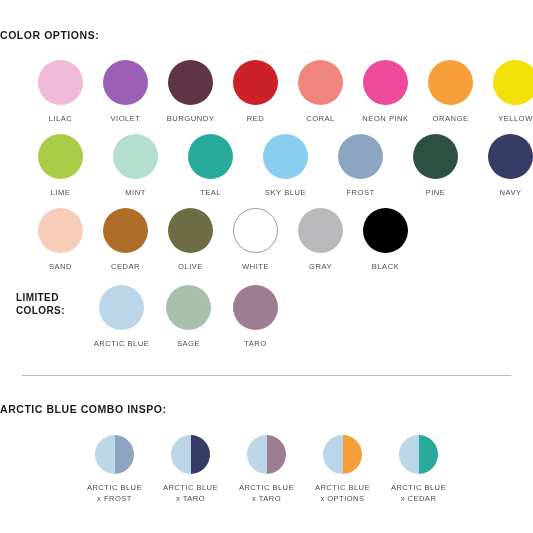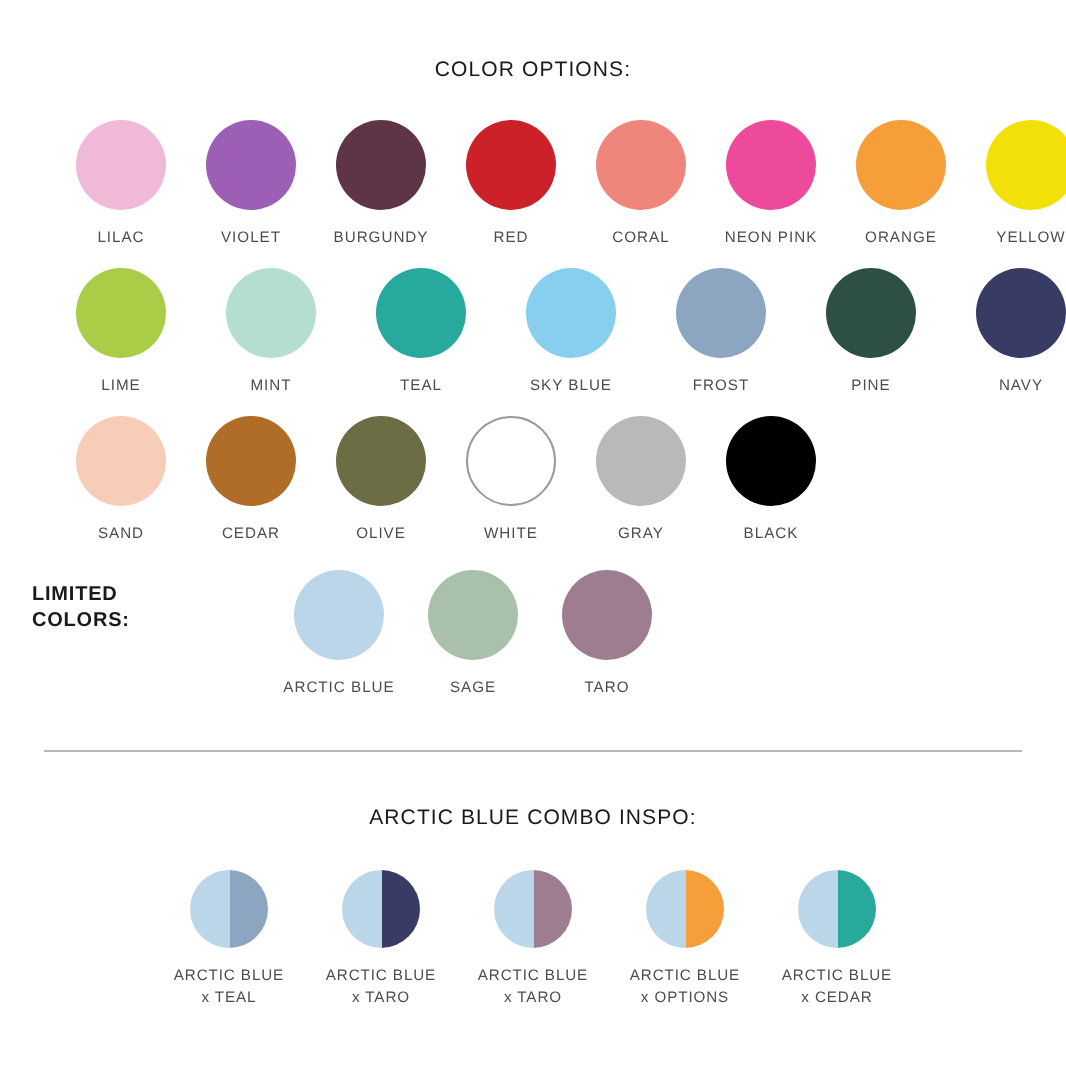--- a/index.html
+++ b/index.html
@@ -18,23 +18,22 @@
 
   .sheet {
     position: relative;
     width: 533px;
     height: 533px;
     box-sizing: border-box;
   }
 
   
   .section-title {
-    text-align: center;
     font-size: 10.5px;
-    font-weight: normal;
+    font-weight: bold;
     letter-spacing: 0.55px;
     color: #1a1a1a;
     text-transform: uppercase;
   }
 
   #color-options-title { margin-top: 29px; }
 
   
   .swatch-row {
     display: flex;
@@ -68,21 +67,20 @@
     text-transform: uppercase;
   }
 
   
   #limited-section {
     display: flex;
     align-items: flex-start;
     margin-top: 14px;
     padding-left: 16px;
     box-sizing: border-box;
-    gap: 48px;
   }
   #limited-heading {
     width: 72px;
     flex: 0 0 72px;
     font-size: 10px;
     font-weight: bold;
     line-height: 13px;
     letter-spacing: 0.4px;
     color: #1a1a1a;
     padding-top: 6px;
@@ -259,21 +257,21 @@
   <div class="section-title" id="combo-title">ARCTIC BLUE COMBO INSPO:</div>
 
   <div id="combo-row">
       <div class="combo-item">
         <div class="combo-dot">
           <div class="combo-half" style="background: rgb(188, 214, 233);"></div>
           <div class="combo-half" style="background: rgb(140, 165, 192);"></div>
         </div>
         <div class="combo-label">
           <div>ARCTIC BLUE</div>
-          <div class="combo-line2">x TEAL</div>
+          <div class="combo-line2">x FROST</div>
         </div>
       </div>
       <div class="combo-item">
         <div class="combo-dot">
           <div class="combo-half" style="background: rgb(188, 214, 233);"></div>
           <div class="combo-half" style="background: rgb(56, 60, 100);"></div>
         </div>
         <div class="combo-label">
           <div>ARCTIC BLUE</div>
           <div class="combo-line2">x TARO</div>

